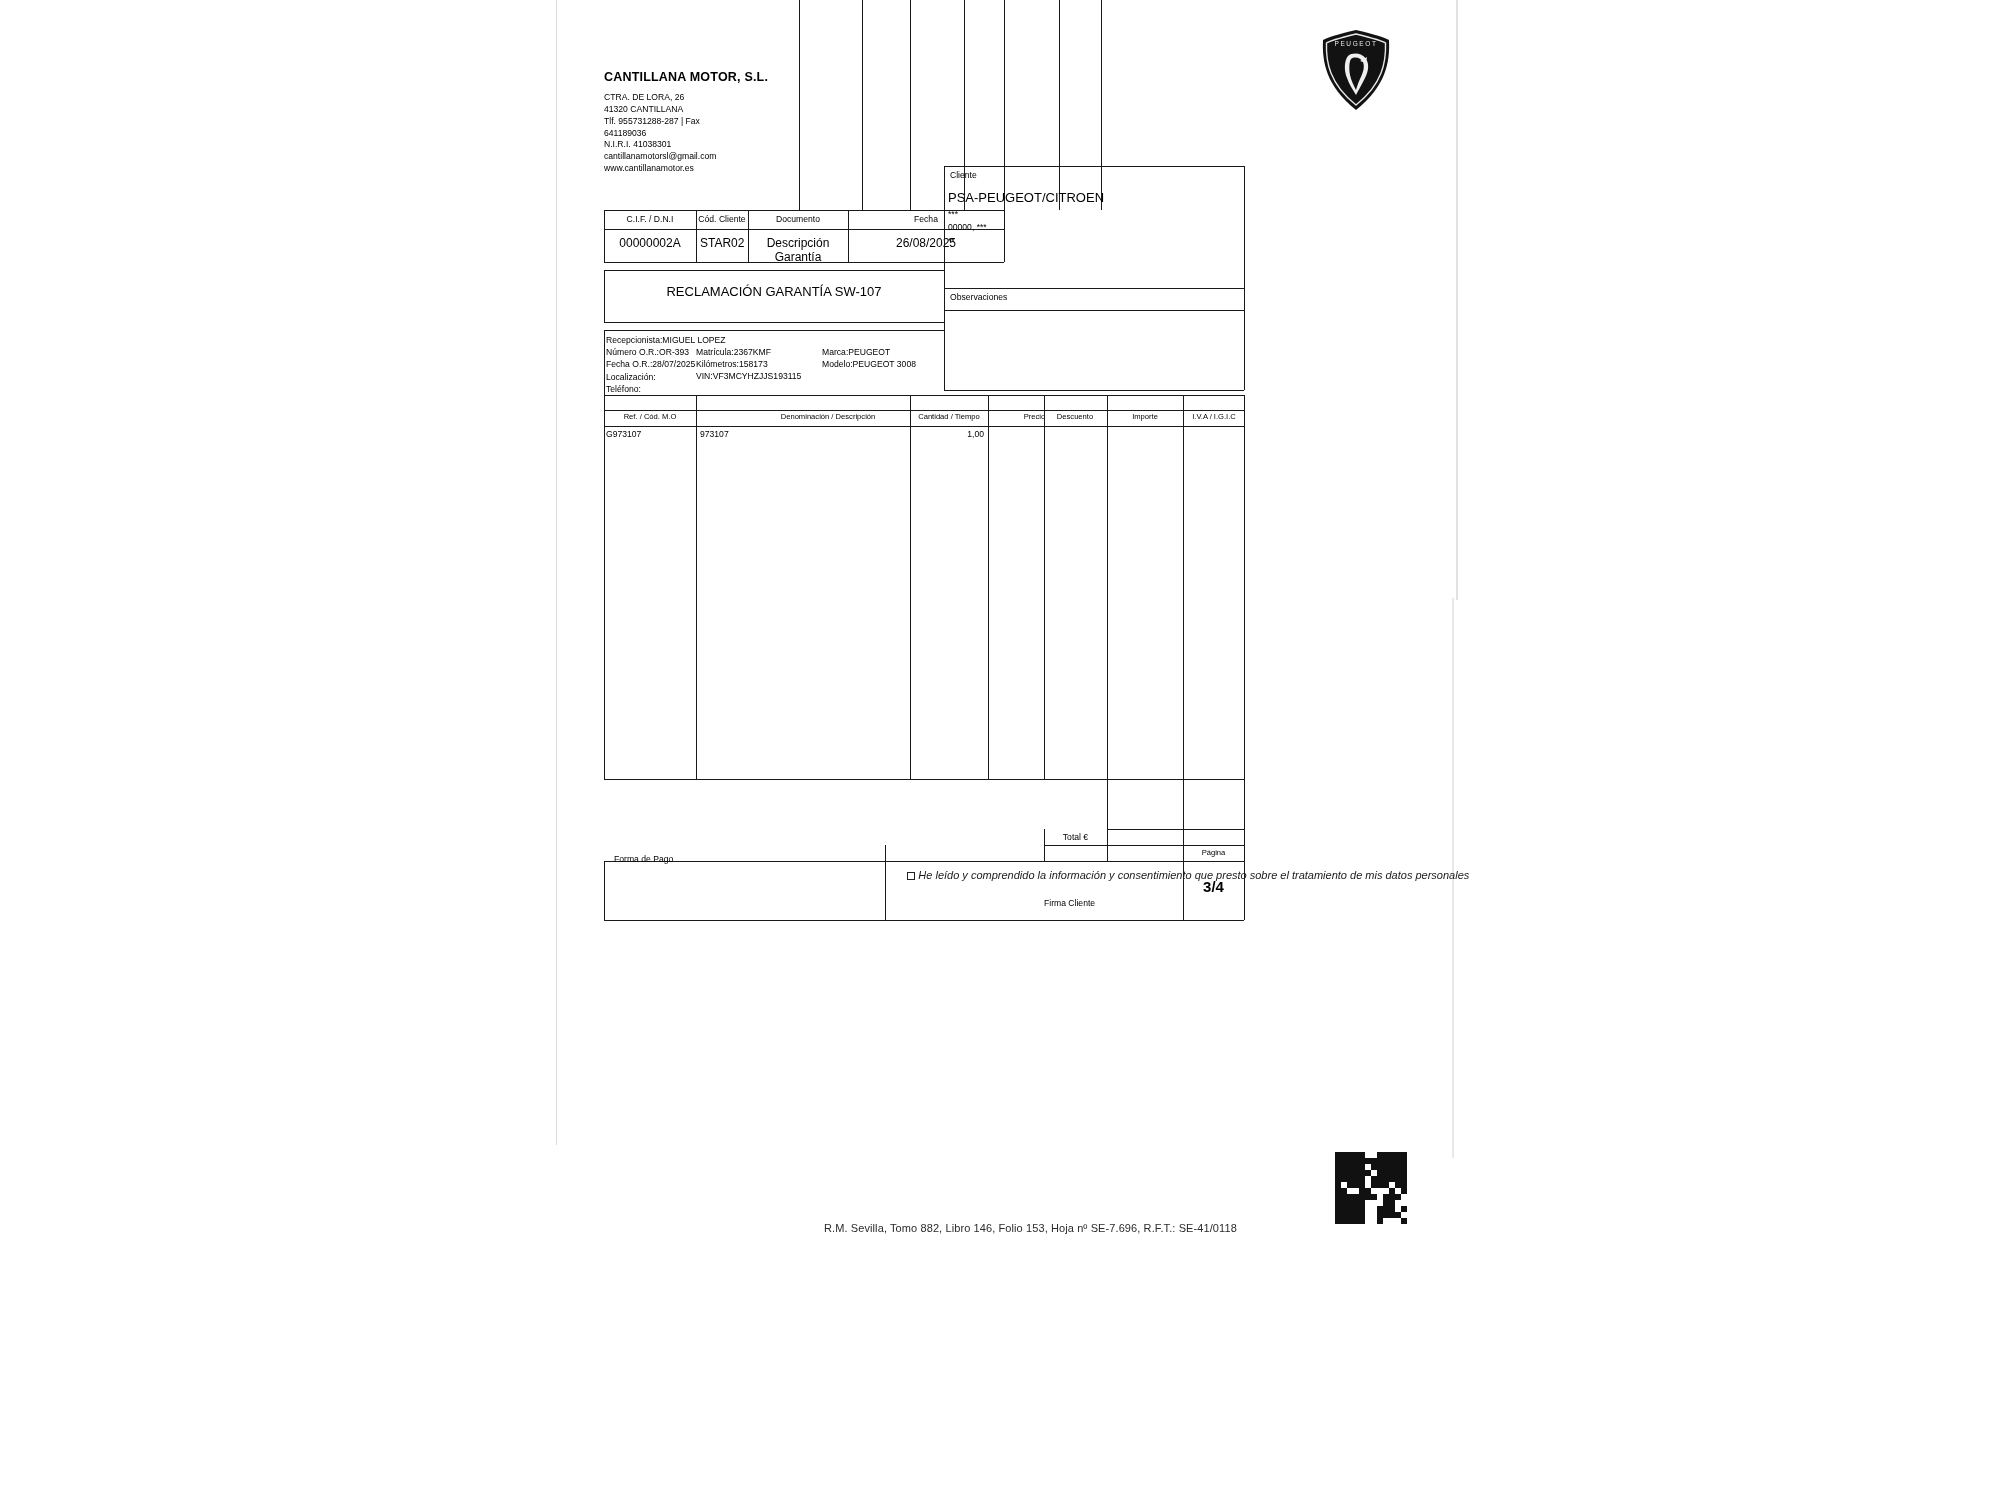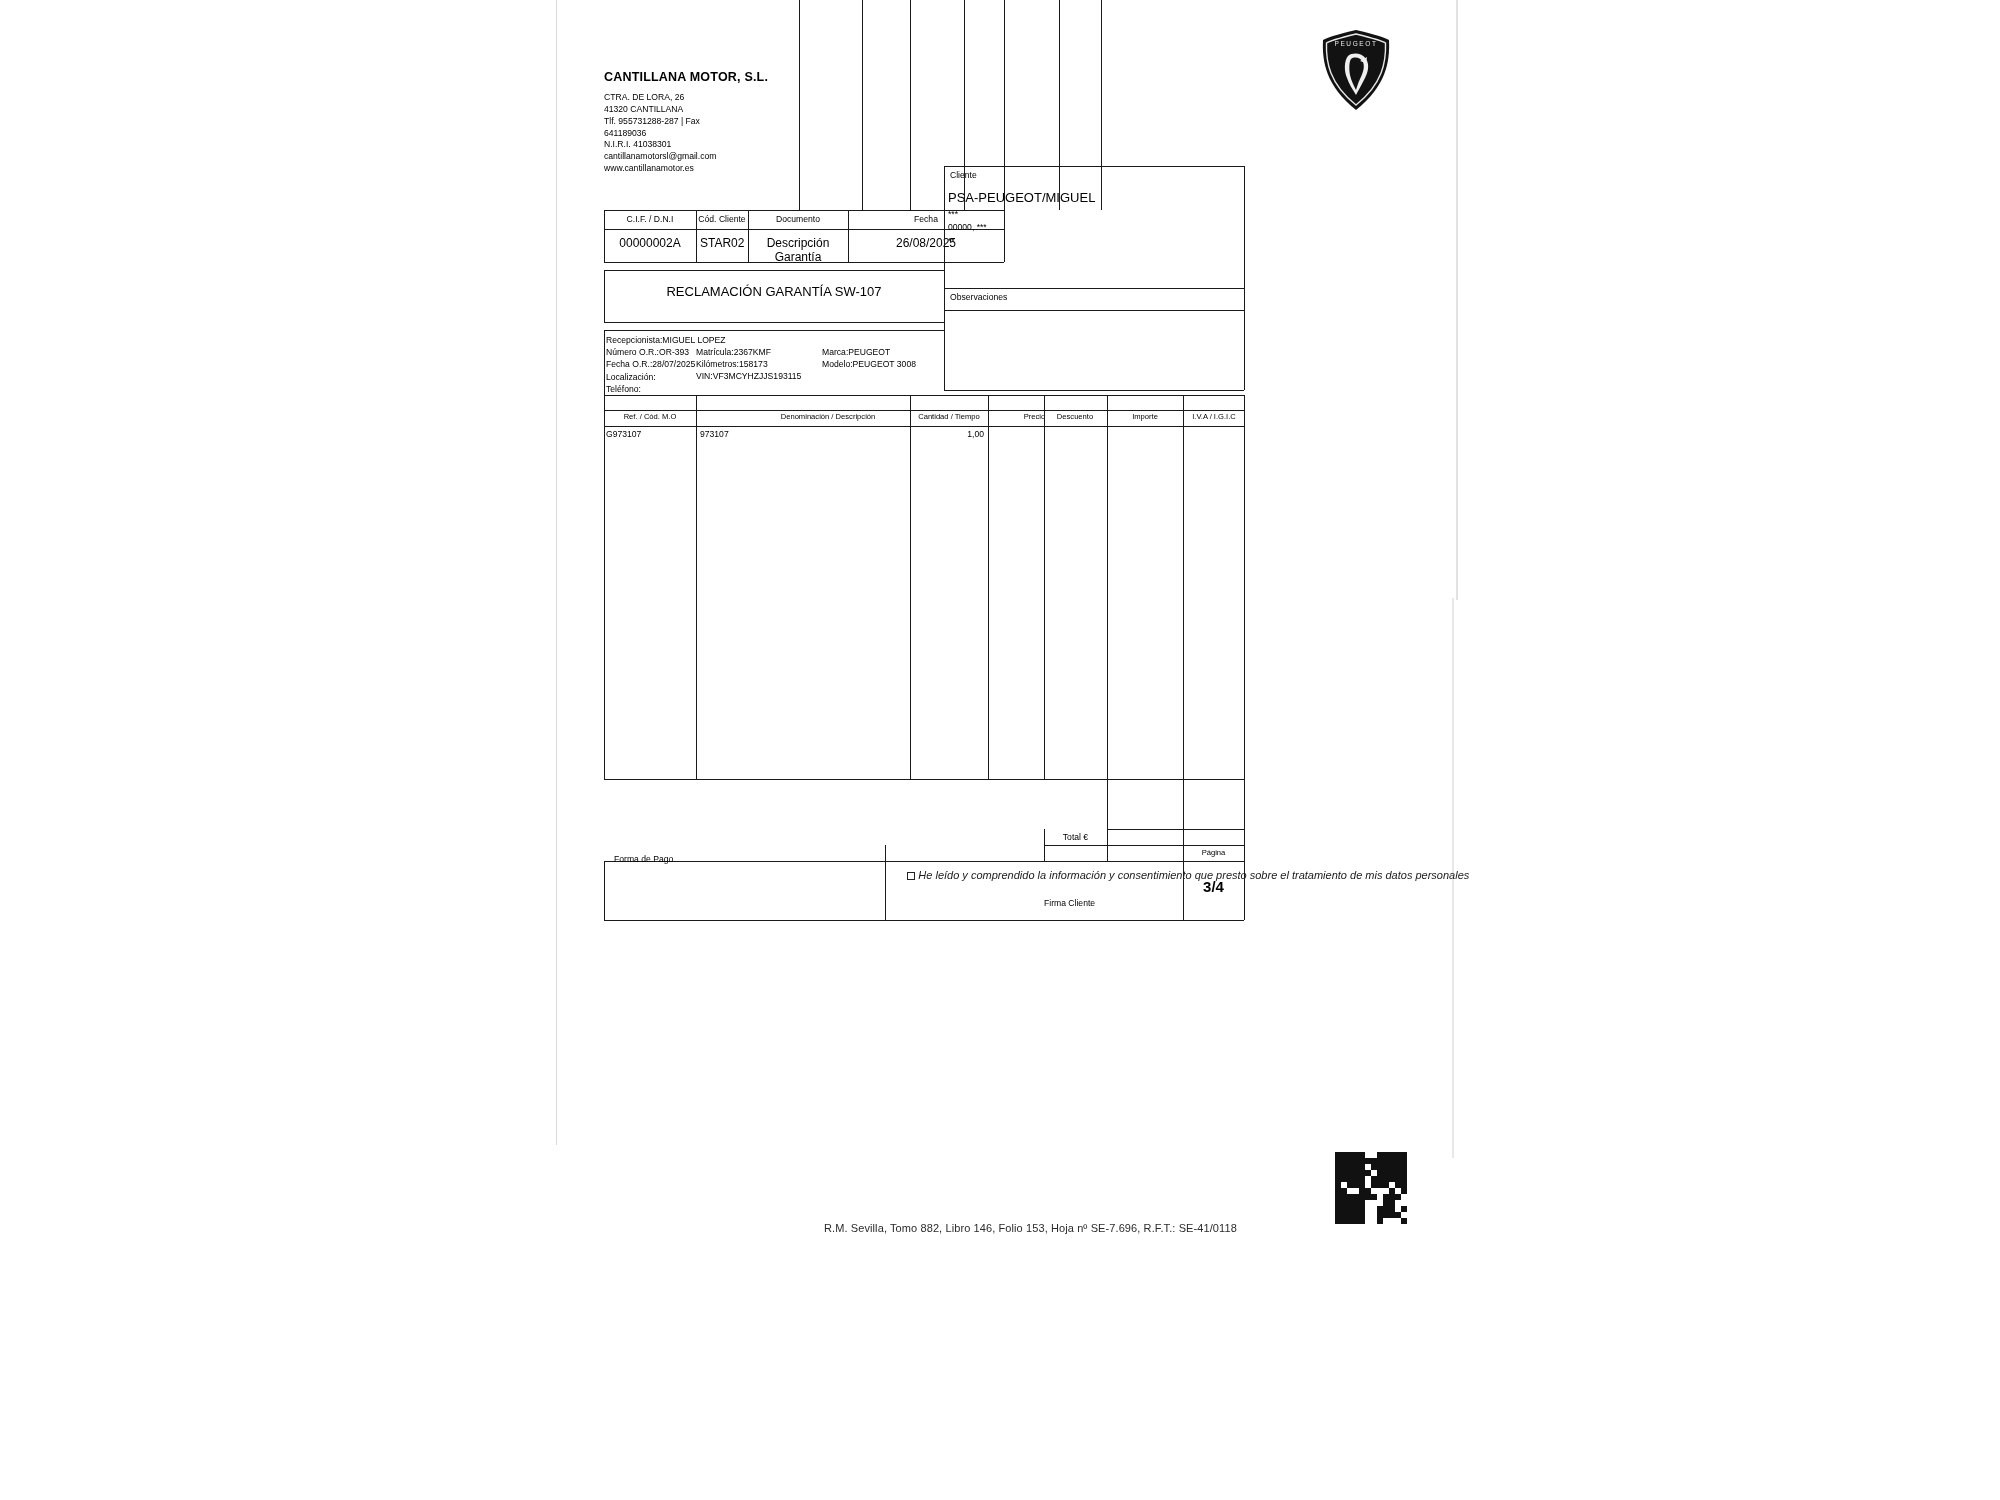--- a/index.html
+++ b/index.html
@@ -240,21 +240,21 @@
     <div class="tx" style="left:0px; top:254px; width:340px; font-size:13px; text-align:center;">RECLAMACIÓN GARANTÍA SW-107</div>
 
     <div class="ln hl" style="left:340px; top:136px; width:300px;"></div>
     <div class="ln hl" style="left:340px; top:258px; width:300px;"></div>
     <div class="ln hl" style="left:340px; top:280px; width:300px;"></div>
     <div class="ln hl" style="left:340px; top:360px; width:300px;"></div>
     <div class="ln vl" style="left:340px; top:136px; height:224px;"></div>
     <div class="ln vl" style="left:640px; top:136px; height:224px;"></div>
 
     <div class="tx lbl-sm" style="left:346px; top:140px;">Cliente</div>
-    <div class="tx" style="left:344px; top:160px; font-size:13px;">PSA-PEUGEOT/MIGUEL</div>
+    <div class="tx" style="left:344px; top:160px; font-size:13px;">PSA-PEUGEOT/CITROEN</div>
     <div class="tx lbl-sm" style="left:344px; top:178px; line-height:1.55;" id="client-address">***
 00000, ***
 **</div>
 
     <div class="tx lbl-sm" style="left:346px; top:262px;">Observaciones</div>
     <div class="tx lbl-sm" style="left:346px; top:286px;"></div>
 
     <div class="ln hl" style="left:0px; top:300px; width:340px;"></div>
     <div class="ln hl" style="left:0px; top:365px; width:640px;"></div>
     <div class="ln vl" style="left:0px; top:300px; height:65px;"></div>

